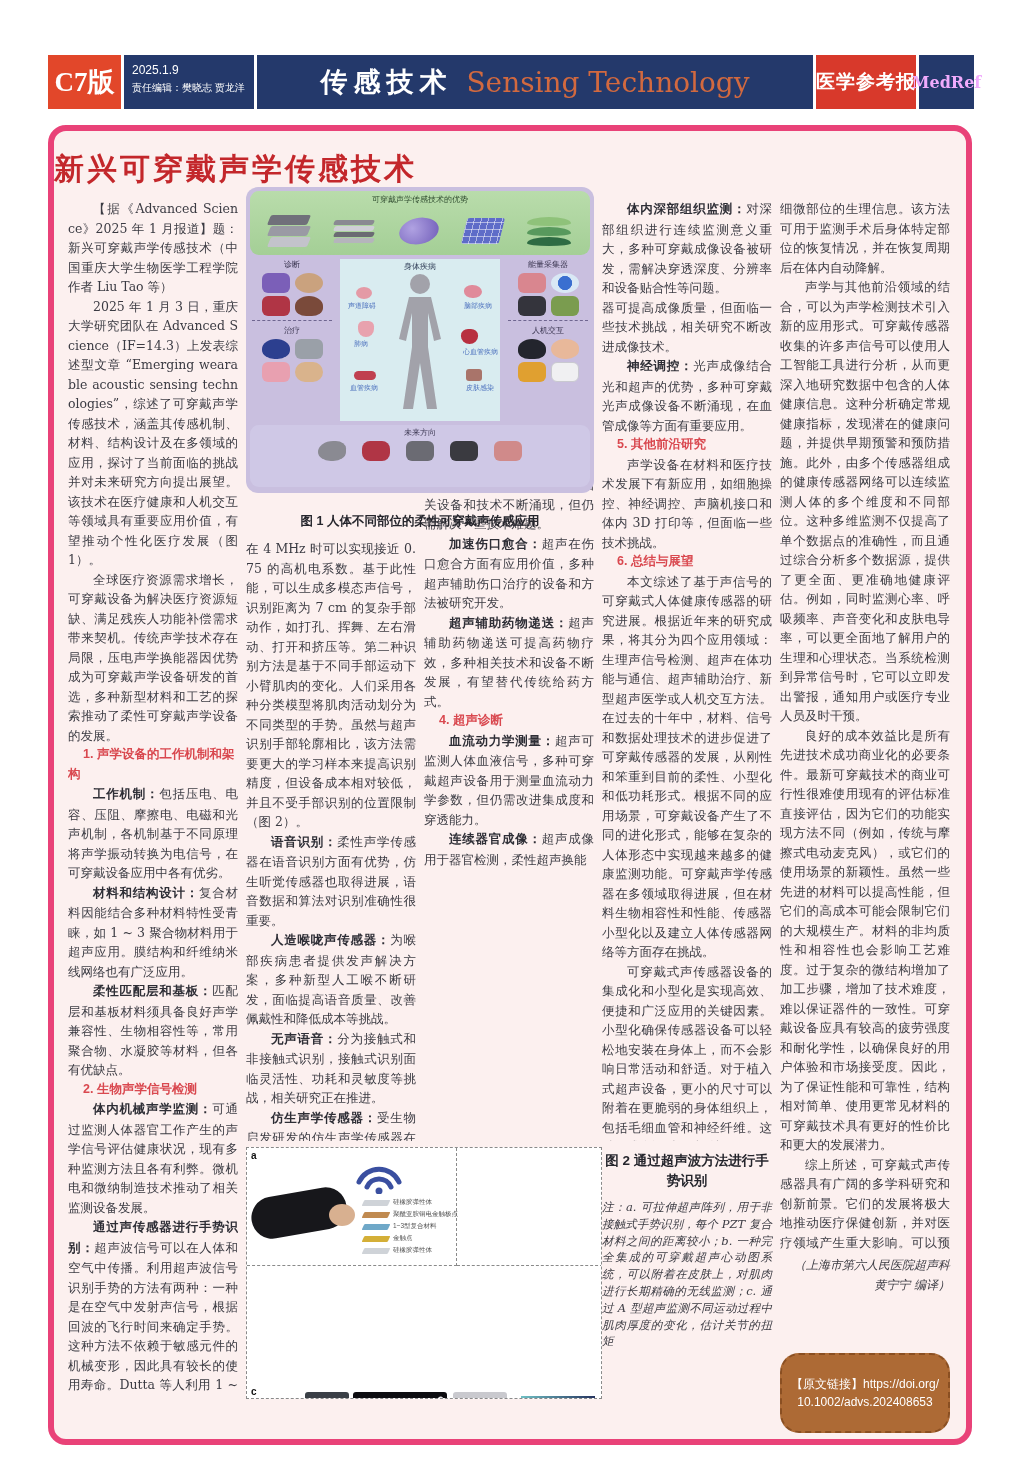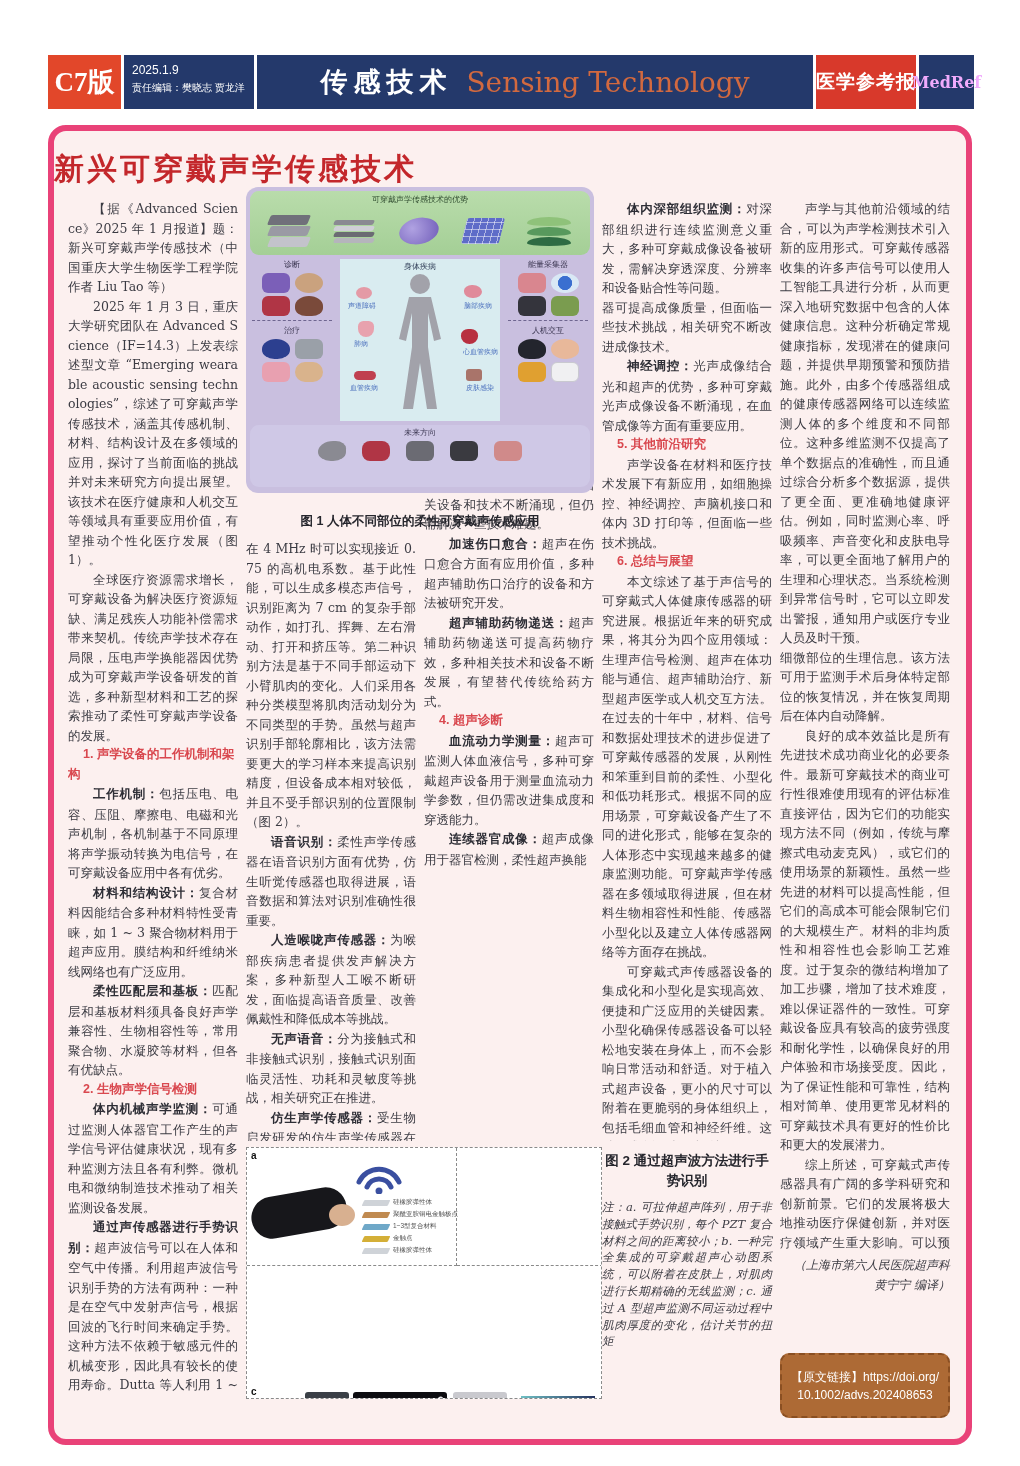--- a/index.html
+++ b/index.html
@@ -64,21 +64,21 @@
   .layerrow{position:absolute;display:flex;align-items:center;gap:4px;}
   .layer{width:26px;height:6px;transform:skewX(-25deg);border-radius:1px;flex:none;}
   .laylab{font-size:6.5px;color:#555;white-space:nowrap;}
   .dev{position:absolute;background:#2e2e34;border-radius:4px;}
   .photo{position:absolute;border-radius:3px;}
   .strip{position:absolute;background:#0c0c10;border-radius:3px;}
   .chart{position:absolute;left:266px;top:124px;width:86px;height:104px;}
   .fig2cap{position:absolute;left:548px;top:1020px;width:170px;text-align:center;font-family:"Liberation Sans",sans-serif;font-weight:bold;font-size:13.5px;line-height:20px;color:#25252c;}
   .fig2note{position:absolute;left:548px;top:1068px;width:170px;font-style:italic;font-size:11.5px;line-height:16.8px;color:#3b3b43;text-align:justify;word-break:break-all;}
   .credit{position:absolute;left:726px;top:1124px;width:170px;font-style:italic;font-size:12px;line-height:20px;color:#3b3b43;text-align:right;}
-  .linkbox{position:absolute;left:726px;top:1222px;width:170px;height:65px;background:#ad6a35;border:2px dashed #8a4f22;border-radius:9px;color:#fff;font-family:"Liberation Sans",sans-serif;font-size:12px;line-height:18px;display:flex;align-items:center;justify-content:center;text-align:center;box-sizing:border-box;}
+  .linkbox{position:absolute;left:726px;top:1222px;width:170px;height:80px;background:#ad6a35;border:2px dashed #8a4f22;border-radius:19px;color:#fff;font-family:"Liberation Sans",sans-serif;font-size:12px;line-height:18px;display:flex;align-items:center;justify-content:center;text-align:center;box-sizing:border-box;}
 </style>
 </head>
 <body>
 
 <div class="hdr">
   <div class="seg seg-c7">C7版</div>
   <div class="seg seg-date">
     <div class="d1">2025.1.9</div>
     <div class="d2">责任编辑：樊晓志 贾龙洋</div>
   </div>
@@ -128,22 +128,22 @@
       <div class="para b"><span class="lead">体内深部组织监测：</span>对深部组织进行连续监测意义重大，多种可穿戴成像设备被研发，需解决穿透深度、分辨率和设备贴合性等问题。</div>
       <div class="para c">器可提高成像质量，但面临一些技术挑战，相关研究不断改进成像技术。</div>
       <div class="para b"><span class="lead">神经调控：</span>光声成像结合光和超声的优势，多种可穿戴光声成像设备不断涌现，在血管成像等方面有重要应用。</div>
       <div class="para h">5. 其他前沿研究</div>
       <div class="para p">声学设备在材料和医疗技术发展下有新应用，如细胞操控、神经调控、声脑机接口和体内 3D 打印等，但面临一些技术挑战。</div>
       <div class="para h">6. 总结与展望</div>
       <div class="para p">本文综述了基于声信号的可穿戴式人体健康传感器的研究进展。根据近年来的研究成果，将其分为四个应用领域：生理声信号检测、超声在体功能与通信、超声辅助治疗、新型超声医学或人机交互方法。在过去的十年中，材料、信号和数据处理技术的进步促进了可穿戴传感器的发展，从刚性和笨重到目前的柔性、小型化和低功耗形式。根据不同的应用场景，可穿戴设备产生了不同的进化形式，能够在复杂的人体形态中实现越来越多的健康监测功能。可穿戴声学传感器在多领域取得进展，但在材料生物相容性和性能、传感器小型化以及建立人体传感器网络等方面存在挑战。</div>
       <div class="para p">可穿戴式声传感器设备的集成化和小型化是实现高效、便捷和广泛应用的关键因素。小型化确保传感器设备可以轻松地安装在身体上，而不会影响日常活动和舒适。对于植入式超声设备，更小的尺寸可以附着在更脆弱的身体组织上，包括毛细血管和神经纤维。这种形式允许以低功耗检测身体</div>
     </div>
   <div class="col c5">
+      <div class="para c">细微部位的生理信息。该方法可用于监测手术后身体特定部位的恢复情况，并在恢复周期后在体内自动降解。</div>
       <div class="para p">声学与其他前沿领域的结合，可以为声学检测技术引入新的应用形式。可穿戴传感器收集的许多声信号可以使用人工智能工具进行分析，从而更深入地研究数据中包含的人体健康信息。这种分析确定常规健康指标，发现潜在的健康问题，并提供早期预警和预防措施。此外，由多个传感器组成的健康传感器网络可以连续监测人体的多个维度和不同部位。这种多维监测不仅提高了单个数据点的准确性，而且通过综合分析多个数据源，提供了更全面、更准确地健康评估。例如，同时监测心率、呼吸频率、声音变化和皮肤电导率，可以更全面地了解用户的生理和心理状态。当系统检测到异常信号时，它可以立即发出警报，通知用户或医疗专业人员及时干预。</div>
-      <div class="para c">细微部位的生理信息。该方法可用于监测手术后身体特定部位的恢复情况，并在恢复周期后在体内自动降解。</div>
       <div class="para p">良好的成本效益比是所有先进技术成功商业化的必要条件。最新可穿戴技术的商业可行性很难使用现有的评估标准直接评估，因为它们的功能实现方法不同（例如，传统与摩擦式电动麦克风），或它们的使用场景的新颖性。虽然一些先进的材料可以提高性能，但它们的高成本可能会限制它们的大规模生产。材料的非均质性和相容性也会影响工艺难度。过于复杂的微结构增加了加工步骤，增加了技术难度，难以保证器件的一致性。可穿戴设备应具有较高的疲劳强度和耐化学性，以确保良好的用户体验和市场接受度。因此，为了保证性能和可靠性，结构相对简单、使用更常见材料的可穿戴技术具有更好的性价比和更大的发展潜力。</div>
       <div class="para p">综上所述，可穿戴式声传感器具有广阔的多学科研究和创新前景。它们的发展将极大地推动医疗保健创新，并对医疗领域产生重大影响。可以预见的是，更多灵活便捷的治疗选择将会出现，并将个性化医疗推向新的高度，从而促进医疗保健领域的变革性进步。</div>
     </div>
 
   <div class="fig1">
     <div class="f1green">
       <div class="t">可穿戴声学传感技术的优势</div>
       <div class="f1icons">
         <div>
           <div class="sheet" style="background:#70707a"></div>

